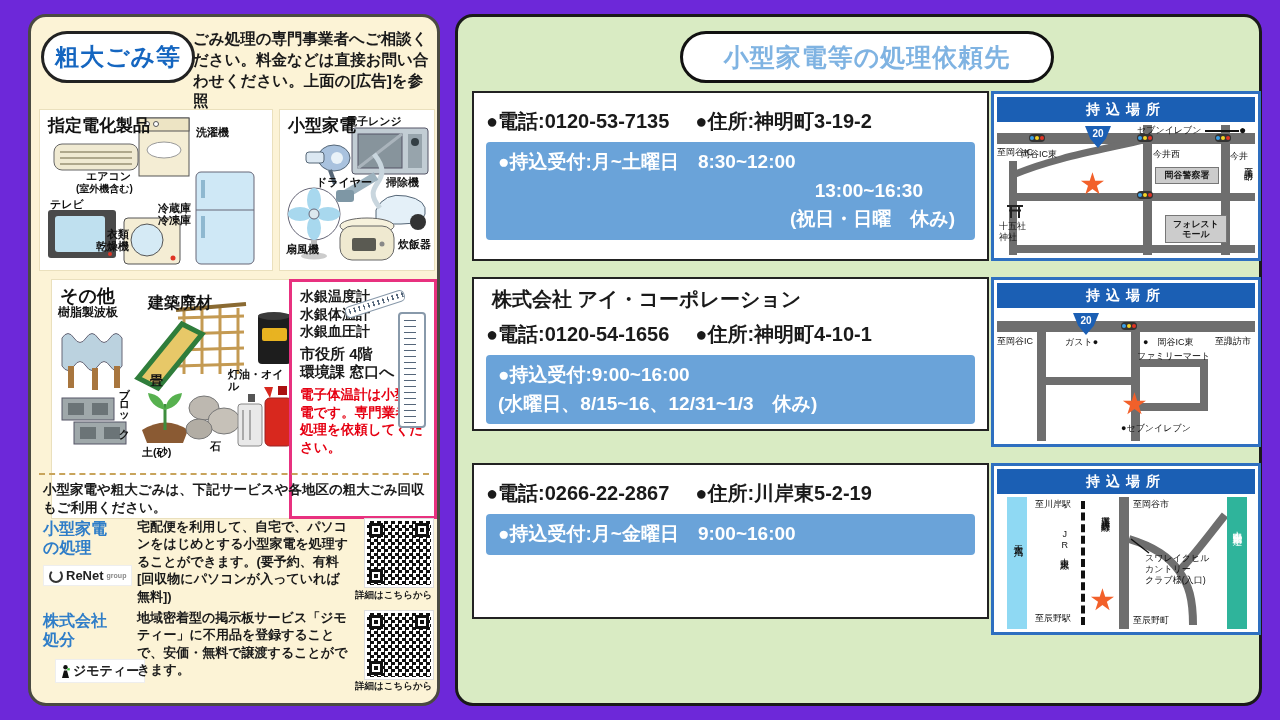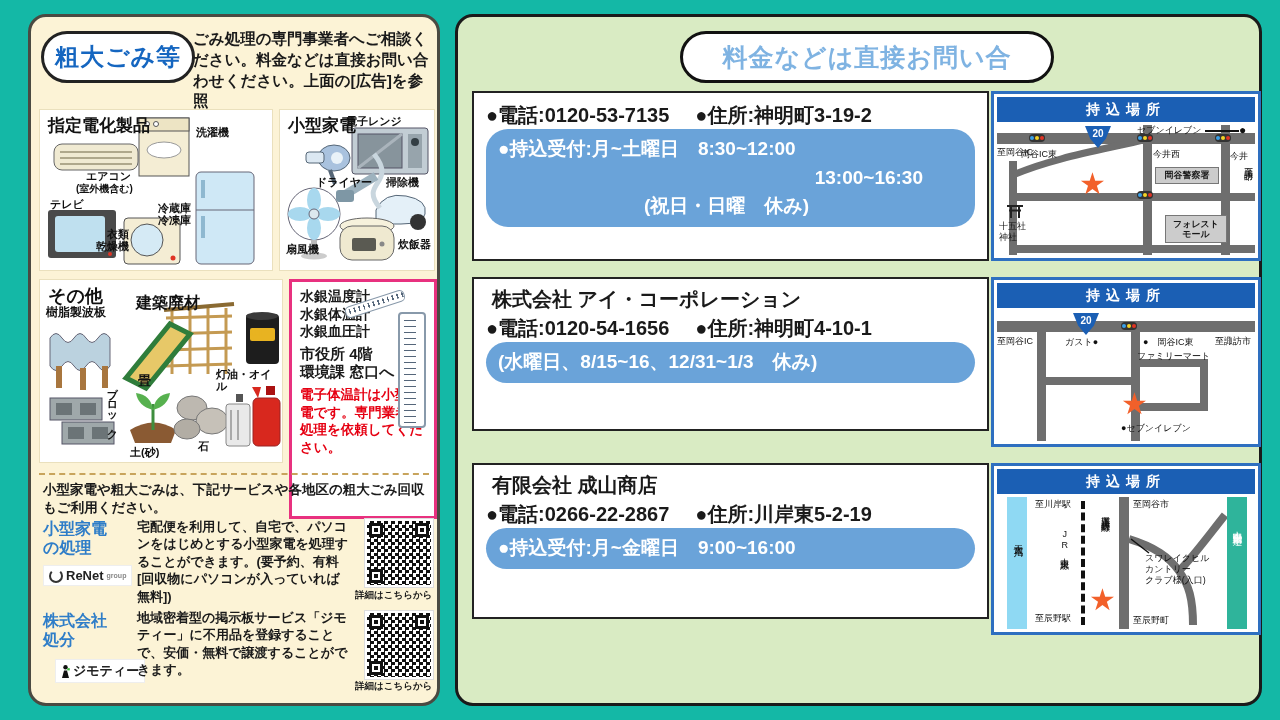--- a/index.html
+++ b/index.html
@@ -1,16 +1,16 @@
 <!DOCTYPE html>
 <html><head>
 <meta charset="utf-8">
 <style>
   html,body{margin:0;padding:0;background:#fff}
-  .stage{position:relative;width:1280px;height:720px;background:#14b8a6;overflow:hidden;
+  .stage{position:relative;width:1280px;height:720px;background:#6d28d9;overflow:hidden;
          font-family:"Liberation Sans","DejaVu Sans",sans-serif;color:#1a1a1a}
   .abs{position:absolute}
   .pre{white-space:pre-line}
 
   
   .panel-left{position:absolute;left:28px;top:14px;width:412px;height:692px;
               background:#FCF3D6;border:3px solid #4A4A42;border-radius:18px;box-sizing:border-box}
   .badge{position:absolute;left:10px;top:14px;width:148px;height:46px;background:#fff;
          border:3px solid #222;border-radius:26px;display:flex;align-items:center;justify-content:center;
          font-size:24px;font-weight:800;color:#1566C0;letter-spacing:1px}
@@ -45,25 +45,25 @@
            background-size:100% 5px;background-repeat:no-repeat;background-position:3px 2px}
 
   
   .panel-right{position:absolute;left:455px;top:14px;width:807px;height:692px;
                background:#D9EBC3;border:3px solid #1a1a1a;border-radius:18px;box-sizing:border-box}
   .title-pill{position:absolute;left:222px;top:14px;width:368px;height:46px;background:#fff;border:3px solid #111;
               border-radius:26px;display:flex;align-items:center;justify-content:center;
               font-size:25px;font-weight:800;color:#7FB3E2;letter-spacing:1px}
   .info-box{position:absolute;left:14px;width:517px;background:#fff;border:2px solid #222;box-sizing:border-box;padding:7px 12px}
   .co-name{font-size:20px;font-weight:600;margin-left:6px}
-  .co-line{display:flex;gap:26px;font-size:20px;font-weight:600;margin-top:2px}
-  .hours-box{background:#6AA3D9;border-radius:22px;padding:6px 12px;color:#fff;
+  .co-line{display:flex;gap:26px;font-size:20px;font-weight:600;margin-top:8px}
+  .hours-box{background:#6AA3D9;border-radius:4px;margin-top:7px;padding:6px 12px;color:#fff;
              font-size:19px;font-weight:700;line-height:1.5}
   .hl-r1{text-align:right;padding-right:40px}
-  .hl-r2{text-align:center;padding-right:8px}
+  .hl-r2{text-align:right;padding-right:8px}
   .footer-note{position:absolute;left:0;right:0;top:638px;text-align:center;font-size:20px;font-weight:600;color:#111}
 
   
   .map-box{position:absolute;left:533px;width:270px;background:#fff;border:3px solid #2E6FC0;box-sizing:border-box}
   .map-header{position:absolute;left:3px;right:3px;top:3px;height:25px;background:#1B5FB4;color:#fff;
               display:flex;align-items:center;justify-content:center;font-size:14px;font-weight:800;letter-spacing:6px}
   .map-body{position:absolute;left:3px;right:3px;top:31px;bottom:3px;background:#fff;overflow:hidden}
   .road{position:absolute;background:#6E6E6E}
   .mlabel{position:absolute;font-size:9px;font-weight:400;color:#111;line-height:1.2;white-space:nowrap}
   .mlabel.pre{white-space:pre-line}
@@ -154,21 +154,21 @@
         <circle cx="102" cy="134" r="2.5" fill="#888"></circle>
       </svg>
       <span class="btitle" style="left:8px;top:4px">小型家電</span>
       <span class="ill-label" style="left:66px;top:5px">電子レンジ</span>
       <span class="ill-label" style="left:36px;top:66px">ドライヤー</span>
       <span class="ill-label" style="left:6px;top:133px">扇風機</span>
       <span class="ill-label" style="left:106px;top:66px">掃除機</span>
       <span class="ill-label" style="left:118px;top:128px">炊飯器</span>
     </div>
 
-    <div class="wbox" style="left:8px;top:262px;width:244px;height:184px">
+    <div class="wbox" style="left:20px;top:262px;width:244px;height:240px">
       <svg class="abs" style="left:0;top:0" width="242" height="186" viewBox="0 0 242 186">
         <path d="M10 58 q6 -9 12 0 t12 0 t12 0 t12 0 t12 0 l0 28 q-6 9 -12 0 t-12 0 t-12 0 t-12 0 t-12 0 z" fill="#BBD2DF" stroke="#667"></path>
         <rect x="16" y="86" width="6" height="22" fill="#A8763E"></rect>
         <rect x="40" y="88" width="6" height="22" fill="#A8763E"></rect>
         <rect x="62" y="86" width="6" height="22" fill="#A8763E"></rect>
         <g stroke="#C49A52" stroke-width="3">
           <line x1="132" y1="30" x2="132" y2="94"></line>
             <line x1="150" y1="28" x2="150" y2="94"></line>
           <line x1="168" y1="28" x2="168" y2="94"></line>
             <line x1="186" y1="28" x2="186" y2="94"></line>
@@ -266,21 +266,21 @@
         <span class="f" style="left:2px;top:2px"></span>
           <span class="f" style="right:2px;top:2px"></span>
           <span class="f" style="left:2px;bottom:2px"></span>
       </span>
       <span class="qr-cap" style="left:324px;top:663px">詳細はこちらから</span>
     </div>
   </div>
 
   <div class="panel-right">
 
-    <div class="title-pill">料金などは直接お問い合</div>
+    <div class="title-pill">小型家電等の処理依頼先</div>
 
     <div class="info-box" style="top:74px;height:170px">
       <div class="co-line">
         <span>●電話:0120-53-7135</span>
         <span>●住所:神明町3-19-2</span>
       </div>
       <div class="hours-box">
         <div>●持込受付:月~土曜日　8:30~12:00</div>
         <div class="hl-r1">13:00~16:30</div>
         <div class="hl-r2">(祝日・日曜　休み)</div>
@@ -340,20 +340,21 @@
       </div>
     </div>
 
     <div class="info-box" style="top:260px;height:154px">
       <div class="co-name">株式会社 アイ・コーポレーション</div>
       <div class="co-line">
         <span>●電話:0120-54-1656</span>
         <span>●住所:神明町4-10-1</span>
       </div>
       <div class="hours-box">
+        <div>●持込受付:9:00~16:00</div>
         <div>(水曜日、8/15~16、12/31~1/3　休み)</div>
       </div>
     </div>
 
     <div class="map-box" style="top:260px;height:170px">
       <div class="map-header">持込場所</div>
       <div class="map-body">
         <div class="road" style="top:10px;left:0;right:0;height:11px"></div>
         <div class="road" style="left:40px;top:21px;width:9px;bottom:0"></div>
         <div class="road" style="left:134px;top:21px;width:9px;bottom:0"></div>
@@ -371,21 +372,20 @@
         <span class="mlabel" style="left:68px;top:26px">ガスト●</span>
         <span class="mlabel" style="left:146px;top:26px">●　岡谷IC東</span>
         <span class="mlabel" style="left:140px;top:40px">ファミリーマート</span>
         <span class="mlabel" style="left:218px;top:25px">至諏訪市</span>
         <span class="star" style="left:124px;top:78px">★</span>
         <span class="mlabel" style="left:124px;top:112px">●セブンイレブン</span>
       </div>
     </div>
 
     <div class="info-box" style="top:446px;height:156px">
-      <div class="co-name">有限会社  成山商店</div>
       <div class="co-line">
         <span>●電話:0266-22-2867</span>
         <span>●住所:川岸東5-2-19</span>
       </div>
       <div class="hours-box">
         <div>●持込受付:月~金曜日　9:00~16:00</div>
       </div>
     </div>
 
     <div class="map-box" style="top:446px;height:172px">

